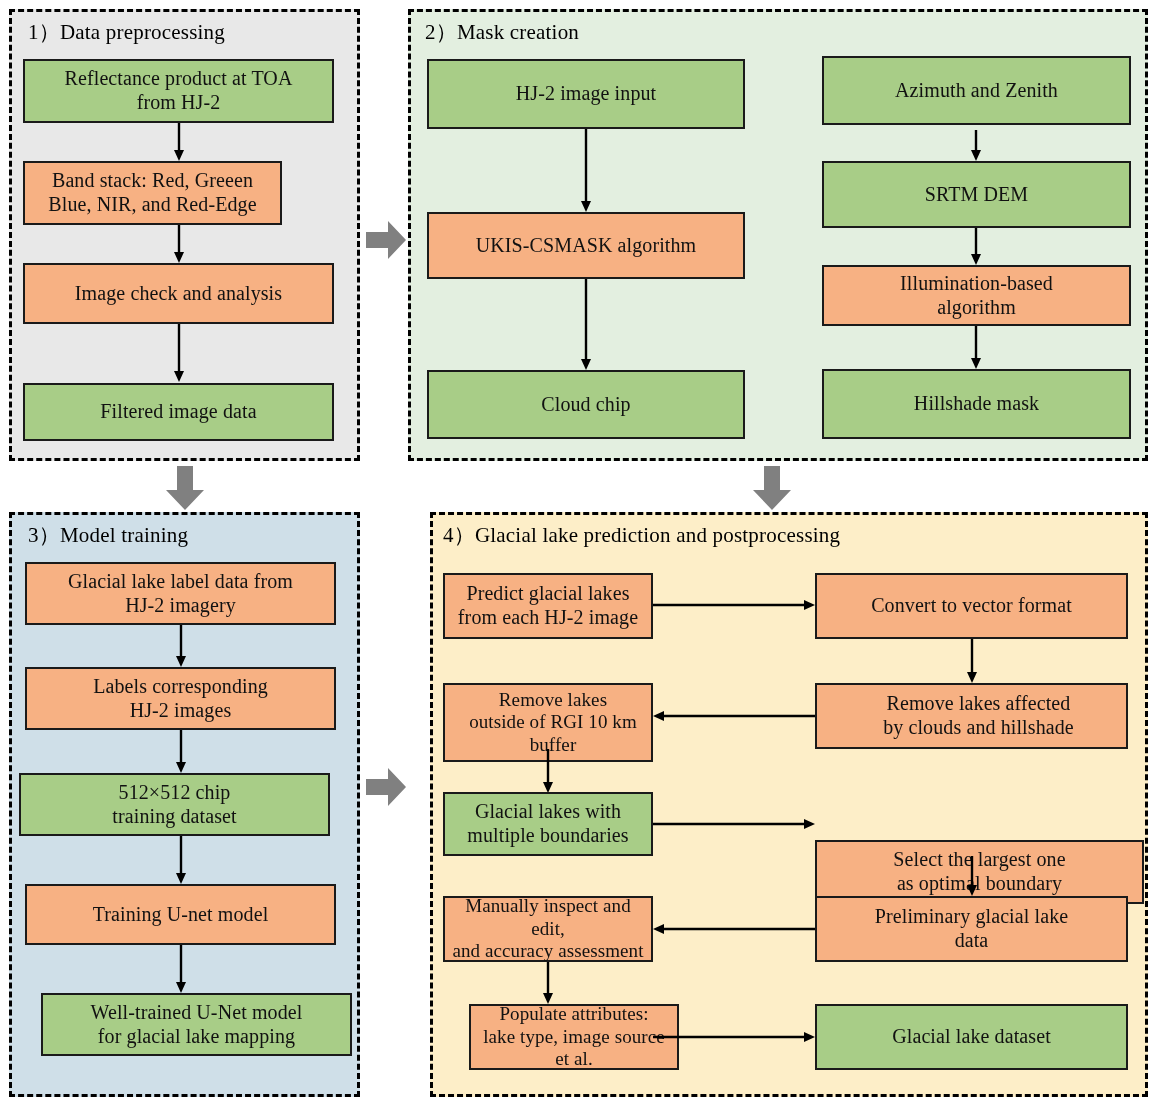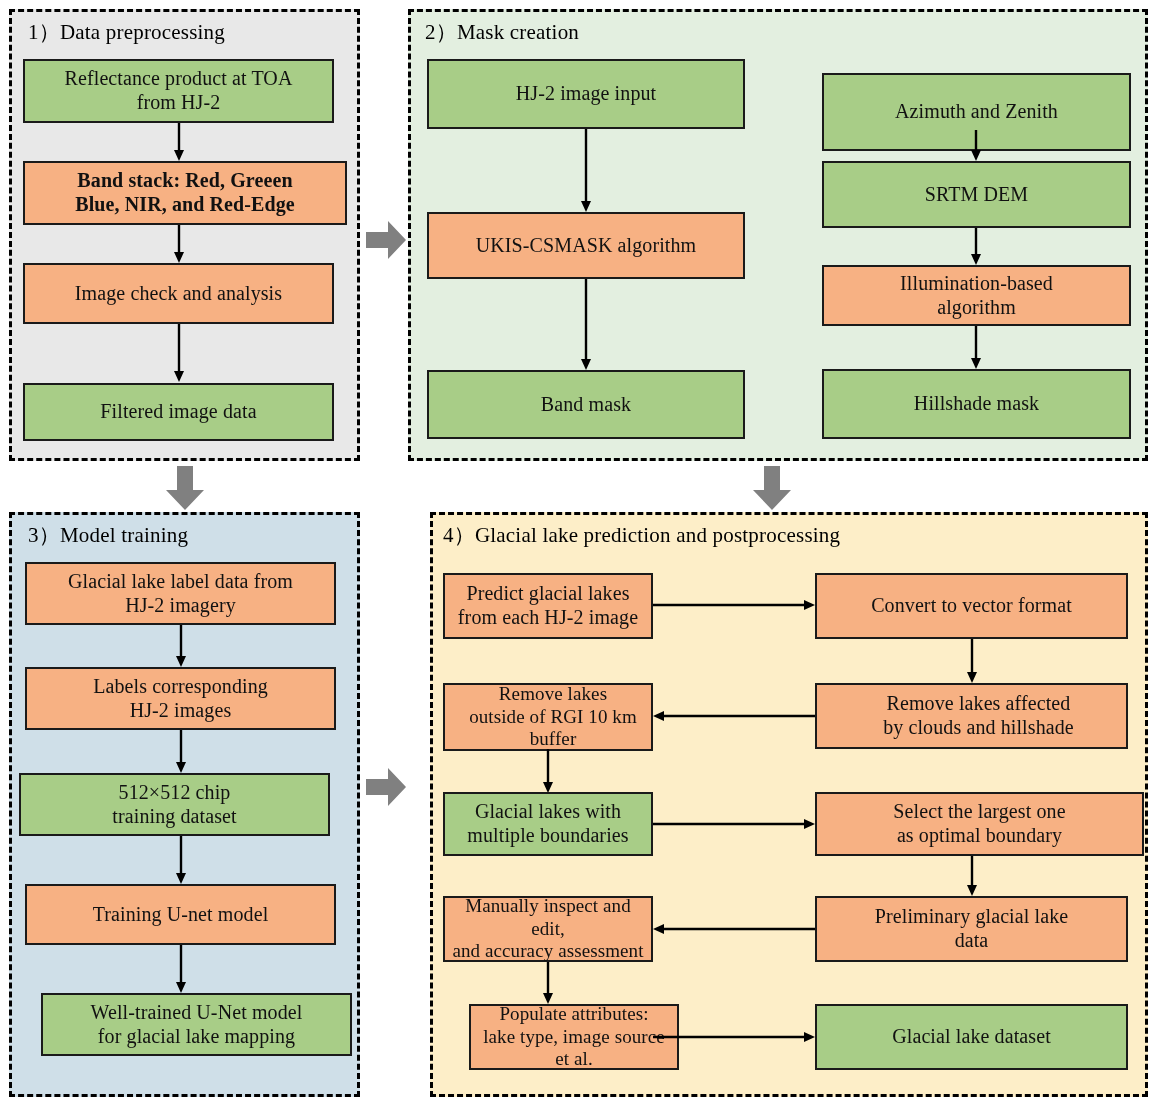--- a/index.html
+++ b/index.html
@@ -67,21 +67,21 @@
 
 <div class="node green" style="left:23px; top:59px; width:311px; height:64px; white-space:pre-line;">Reflectance product at TOA
 from HJ-2</div>
 <div class="conn" style="left:172px; top:123px;">
   <svg width="14" height="38">
       <line x1="7" y1="0" x2="7" y2="30" stroke="#000" stroke-width="2.4"></line>
       <polygon points="7,38 2,27 12,27" fill="#000"></polygon>
     </svg>
 </div>
 
-<div class="node orange" style="left:23px; top:161px; width:324px; height:64px; white-space:pre-line;font-weight:bold;">Band stack: Red, Greeen
+<div class="node orange" style="left:23px; top:161px; width:259px; height:64px; white-space:pre-line;">Band stack: Red, Greeen
 Blue, NIR, and Red-Edge</div>
 <div class="conn" style="left:172px; top:225px;">
   <svg width="14" height="38">
       <line x1="7" y1="0" x2="7" y2="30" stroke="#000" stroke-width="2.4"></line>
       <polygon points="7,38 2,27 12,27" fill="#000"></polygon>
     </svg>
 </div>
 
 <div class="node orange" style="left:23px; top:263px; width:311px; height:61px; white-space:pre-line;">Image check and analysis</div>
 <div class="conn" style="left:172px; top:324px;">
@@ -106,23 +106,23 @@
 </div>
 
 <div class="node orange" style="left:427px; top:212px; width:318px; height:67px; white-space:pre-line;">UKIS-CSMASK algorithm</div>
 <div class="conn" style="left:579px; top:279px;">
   <svg width="14" height="91">
       <line x1="7" y1="0" x2="7" y2="83" stroke="#000" stroke-width="2.4"></line>
       <polygon points="7,91 2,80 12,80" fill="#000"></polygon>
     </svg>
 </div>
 
-<div class="node green" style="left:427px; top:370px; width:318px; height:69px; white-space:pre-line;">Band mask</div>
-
-<div class="node green" style="left:822px; top:73px; width:309px; height:78px; white-space:pre-line;">Azimuth and Zenith</div>
+<div class="node green" style="left:427px; top:370px; width:318px; height:69px; white-space:pre-line;">Cloud chip</div>
+
+<div class="node green" style="left:822px; top:56px; width:309px; height:69px; white-space:pre-line;">Azimuth and Zenith</div>
 <div class="conn" style="left:969px; top:130px;">
   <svg width="14" height="31">
       <line x1="7" y1="0" x2="7" y2="23" stroke="#000" stroke-width="2.4"></line>
       <polygon points="7,31 2,20 12,20" fill="#000"></polygon>
     </svg>
 </div>
 
 <div class="node green" style="left:822px; top:161px; width:309px; height:67px; white-space:pre-line;">SRTM DEM</div>
 <div class="conn" style="left:969px; top:228px;">
   <svg width="14" height="37">
@@ -197,21 +197,21 @@
     </svg>
 </div>
 <div class="node orange" style="left:815px; top:573px; width:313px; height:66px; white-space:pre-line;">Convert to vector format</div>
 <div class="conn" style="left:965px; top:639px;">
   <svg width="14" height="44">
       <line x1="7" y1="0" x2="7" y2="36" stroke="#000" stroke-width="2.4"></line>
       <polygon points="7,44 2,33 12,33" fill="#000"></polygon>
     </svg>
 </div>
 
-<div class="node orange" style="left:443px; top:683px; width:210px; height:68px; white-space:pre-line; font-size:19px;padding-left:16px;">Remove lakes
+<div class="node orange" style="left:443px; top:683px; width:210px; height:79px; white-space:pre-line; font-size:19px;padding-left:16px;">Remove lakes
 outside of RGI 10 km buffer</div>
 <div class="conn" style="left:653px; top:709px;">
   <svg width="162" height="14">
       <line x1="162" y1="7" x2="8" y2="7" stroke="#000" stroke-width="2.4"></line>
       <polygon points="0,7 11,2 11,12" fill="#000"></polygon>
     </svg>
 </div>
 <div class="node orange" style="left:815px; top:683px; width:313px; height:66px; white-space:pre-line;padding-left:20px;">Remove  lakes affected
 by clouds and hillshade</div>
 <div class="conn" style="left:541px; top:749px;">
@@ -222,21 +222,21 @@
 </div>
 
 <div class="node green" style="left:443px; top:792px; width:210px; height:64px; white-space:pre-line;">Glacial lakes with
 multiple boundaries</div>
 <div class="conn" style="left:653px; top:817px;">
   <svg width="162" height="14">
       <line x1="0" y1="7" x2="154" y2="7" stroke="#000" stroke-width="2.4"></line>
       <polygon points="162,7 151,2 151,12" fill="#000"></polygon>
     </svg>
 </div>
-<div class="node orange" style="left:815px; top:792px; width:329px; height:64px; white-space:pre-line;">Select the largest one
+<div class="node orange" style="left:815px; top:840px; width:329px; height:64px; white-space:pre-line;">Select the largest one
 as optimal boundary</div>
 <div class="conn" style="left:965px; top:856px;">
   <svg width="14" height="40">
       <line x1="7" y1="0" x2="7" y2="32" stroke="#000" stroke-width="2.4"></line>
       <polygon points="7,40 2,29 12,29" fill="#000"></polygon>
     </svg>
 </div>
 
 <div class="node orange" style="left:443px; top:896px; width:210px; height:66px; white-space:pre-line; font-size:19px;">Manually inspect and edit,
 and accuracy assessment</div>

